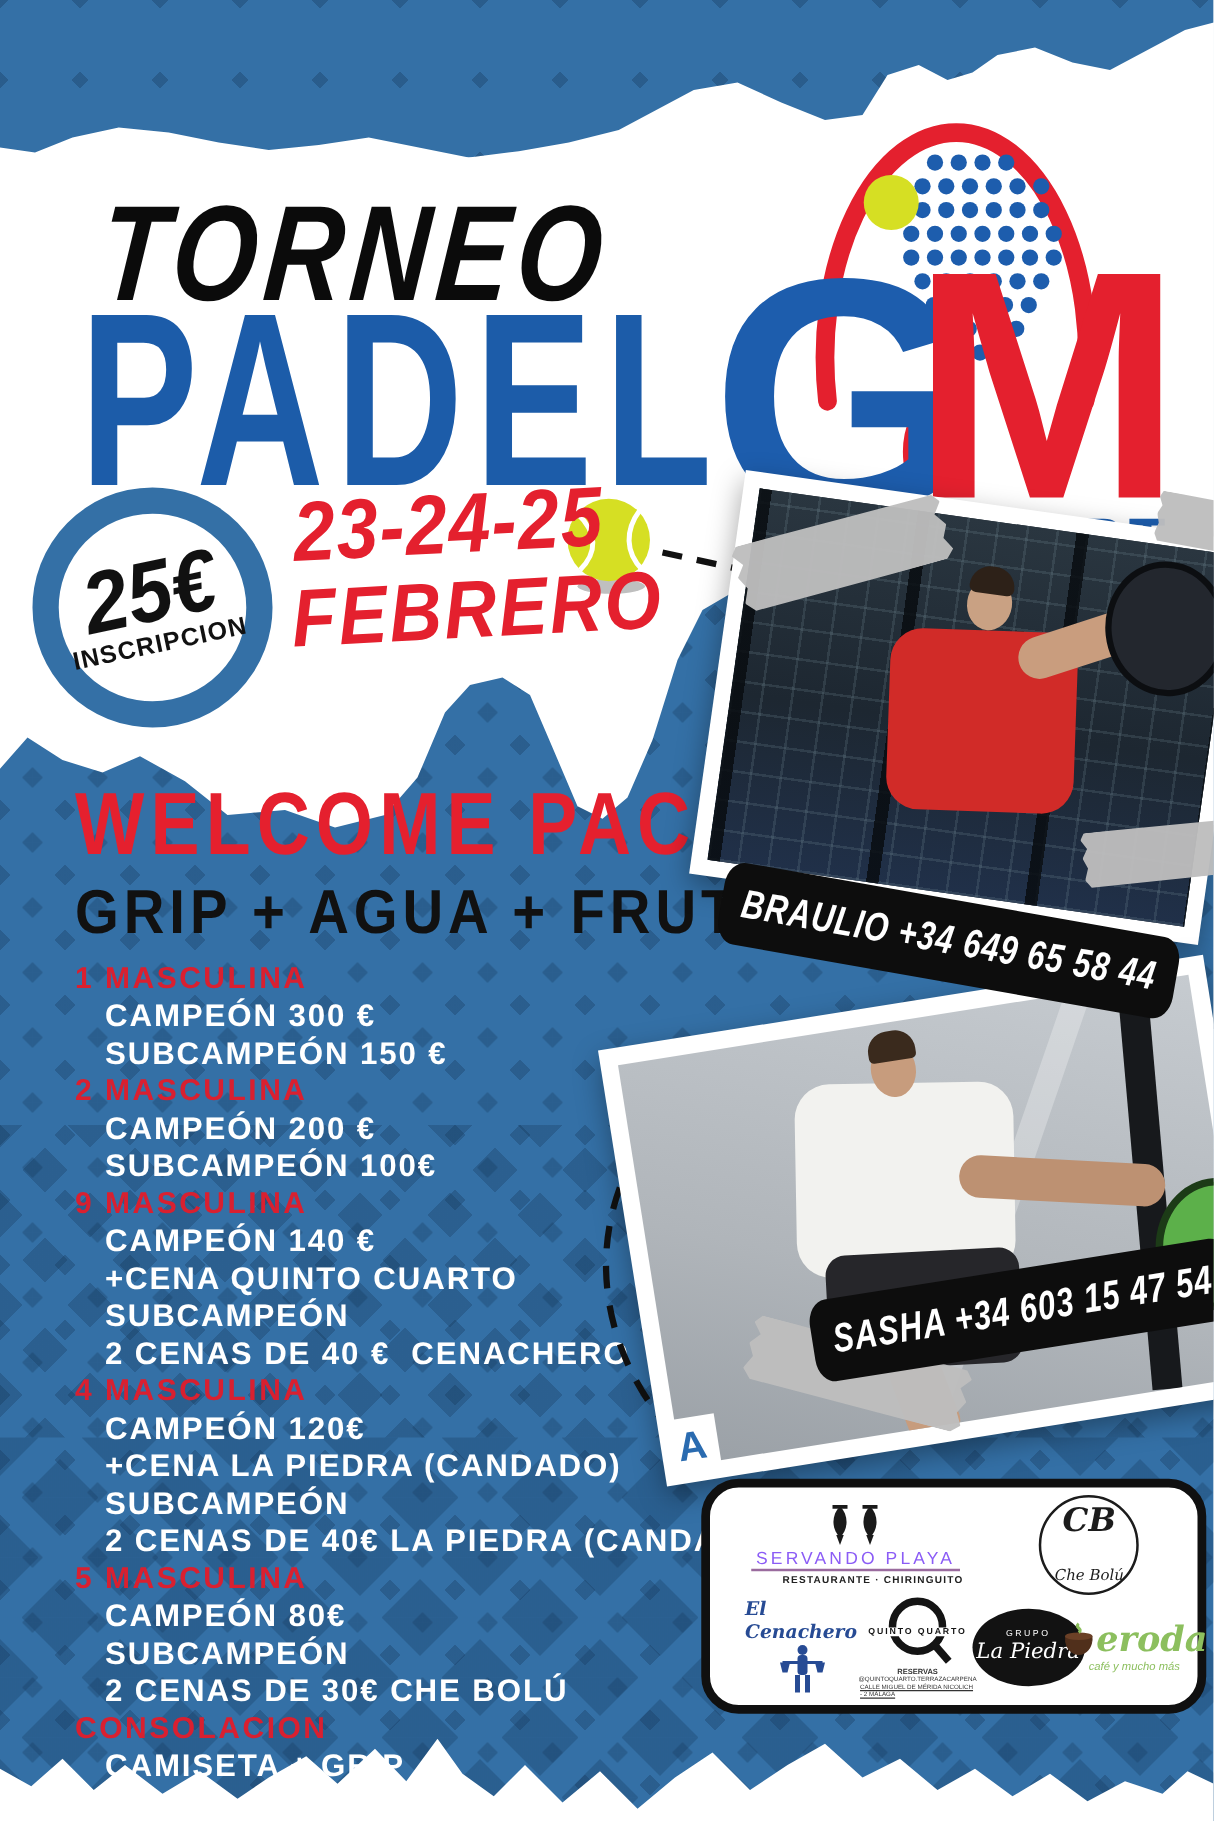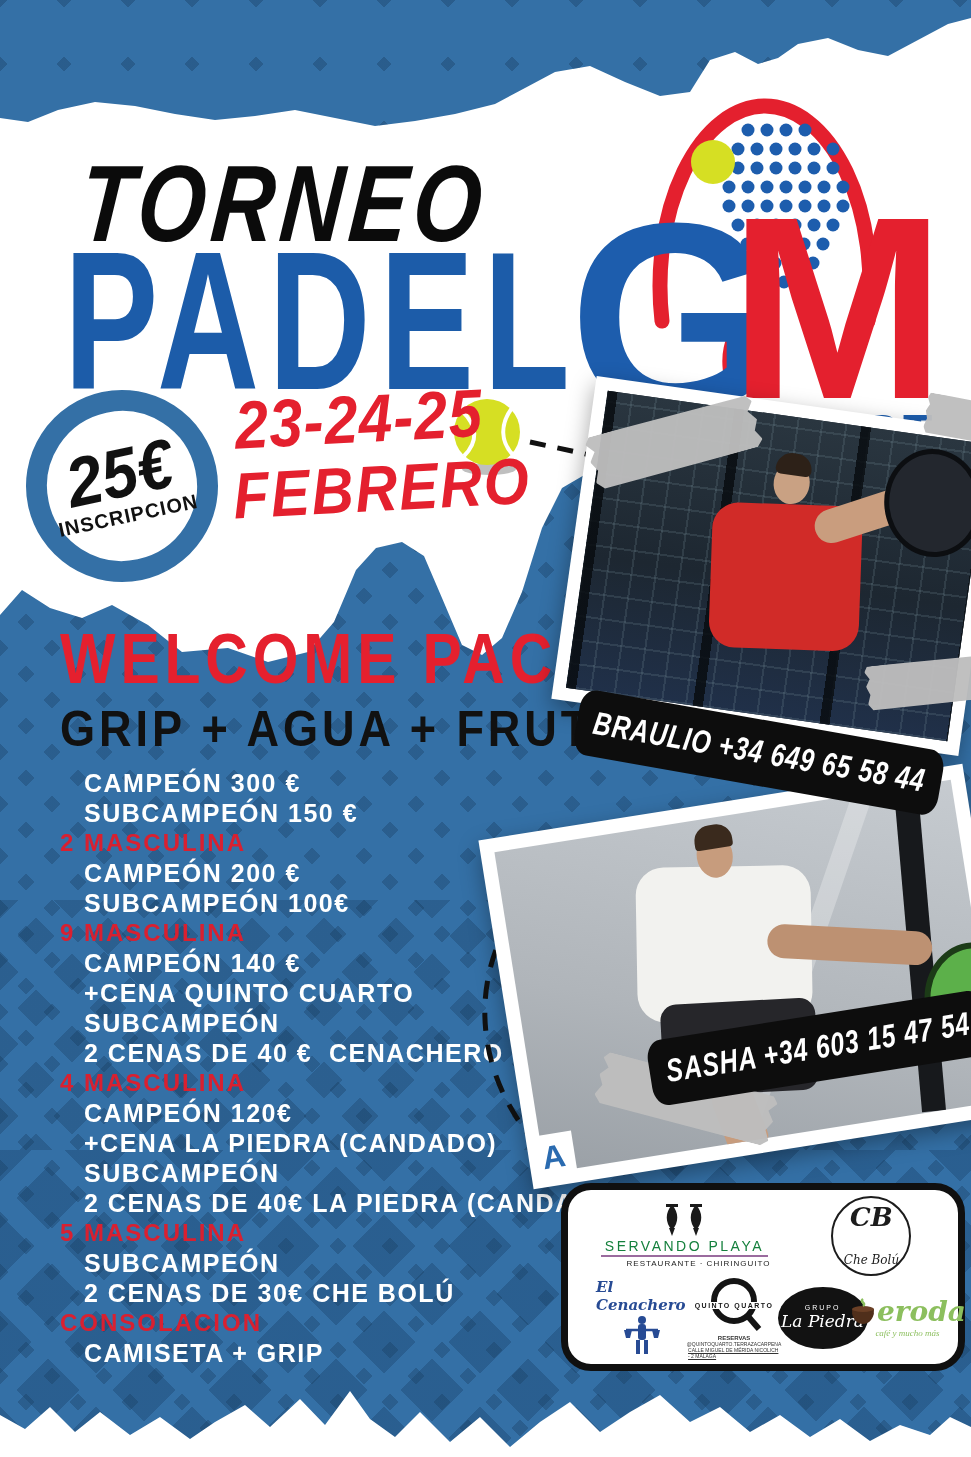--- a/index.html
+++ b/index.html
@@ -136,22 +136,22 @@
     padding-left:24px;white-space:pre;}
 
   
   .sponsors{position:absolute;left:561px;top:1183px;width:404px;height:188px;background:#fff;
     border:7px solid #101010;border-radius:30px;z-index:70;box-sizing:border-box;padding:5px 8px;
     display:flex;flex-direction:column;}
   .sp-row1{display:flex;height:92px;}
   .sp-row2{display:flex;height:84px;margin-left:20px;}
   .sp-servando{width:58%;display:flex;flex-direction:column;align-items:center;justify-content:center;}
   .sp-servando .fishes{height:34px;}
-  .sp-servando .nm{font-size:14px;letter-spacing:2.5px;color:#15803d;border-bottom:2px solid #9a6b9e;padding:1px 4px;}
-  .sp-servando .sub{font-size:8px;letter-spacing:1px;color:#222;font-weight:normal;margin-top:2px;padding-left:28px;}
+  .sp-servando .nm{font-size:14px;letter-spacing:2.5px;color:#8b5cf6;border-bottom:2px solid #9a6b9e;padding:1px 4px;}
+  .sp-servando .sub{font-size:8px;letter-spacing:1px;color:#222;font-weight:bold;margin-top:2px;padding-left:28px;}
   .sp-chebolu{width:42%;display:flex;align-items:center;justify-content:center;}
   .cb-circle{width:76px;height:76px;border:2.5px solid #1c1c1c;border-radius:50%;display:flex;
     flex-direction:column;align-items:center;justify-content:center;}
   .cb-mono{font-family:"DejaVu Serif",serif;font-style:italic;font-size:26px;font-weight:bold;color:#1c1c1c;line-height:24px;}
   .cb-name{font-family:"DejaVu Serif",serif;font-style:italic;font-size:12px;color:#1c1c1c;margin-top:24px;}
   .sp-cell{display:flex;flex-direction:column;align-items:center;justify-content:center;}
   .sp-cenachero{width:26%;}
   .cen-name{font-family:"DejaVu Serif",serif;font-style:italic;font-weight:bold;font-size:15px;color:#274b94;}
   .sp-quinto{width:26%;position:relative;}
   .q-text{position:absolute;top:26px;left:50%;transform:translateX(-50%);background:#fff;
@@ -160,21 +160,21 @@
   .q-l2{font-size:5px;color:#333;}
   .q-l3{font-size:5px;color:#333;text-decoration:underline;}
   .sp-lapiedra{width:24%;}
   .lp-oval{width:90px;height:62px;background:#121212;border-radius:50%;display:flex;flex-direction:column;
     align-items:center;justify-content:center;}
   .lp-grupo{font-size:7px;letter-spacing:2px;color:#fff;}
   .lp-name{font-family:"DejaVu Serif",serif;font-style:italic;font-size:17px;color:#fff;}
   .sp-seroda{width:24%;}
   .se-row{display:flex;align-items:center;}
   .se-name{font-family:"DejaVu Serif",serif;font-style:italic;font-weight:bold;font-size:28px;color:#8cbf5e;line-height:26px;}
-  .se-sub{font-family:Liberation Serif, serif;font-style:italic;font-size:9px;color:#8cbf5e;margin-top:1px;}
+  .se-sub{font-family:Liberation Sans, sans-serif;font-style:italic;font-size:9px;color:#8cbf5e;margin-top:1px;}
 </style>
 </head>
 <body>
 
 <div class="poster">
 
   <div class="band-top"></div>
 
   <div class="main-blue">
     <div class="diam-mid"></div>
@@ -300,20 +300,21 @@
   <div class="tape tape3"></div>
 
   <div class="name-tag tag1">BRAULIO +34 649 65 58 44</div>
   <div class="name-tag tag2">SASHA +34 603 15 47 54</div>
 
   <div class="welcome">WELCOME PACK</div>
   <div class="welcome-sub">GRIP + AGUA + FRUTA</div>
 
   <div class="categories">
     <div>
+      <div class="cat-header">1 MASCULINA</div>
       <div class="cat-line">CAMPEÓN 300 €</div>
       <div class="cat-line">SUBCAMPEÓN 150 €</div>
     </div>
     <div>
       <div class="cat-header">2 MASCULINA</div>
       <div class="cat-line">CAMPEÓN 200 €</div>
       <div class="cat-line">SUBCAMPEÓN 100€</div>
     </div>
     <div>
       <div class="cat-header">9 MASCULINA</div>
@@ -324,20 +325,21 @@
     </div>
     <div>
       <div class="cat-header">4 MASCULINA</div>
       <div class="cat-line">CAMPEÓN 120€</div>
       <div class="cat-line">+CENA LA PIEDRA (CANDADO)</div>
       <div class="cat-line">SUBCAMPEÓN</div>
       <div class="cat-line">2 CENAS DE 40€ LA PIEDRA (CANDADO)</div>
     </div>
     <div>
       <div class="cat-header">5 MASCULINA</div>
+      <div class="cat-line">CAMPEÓN 80€</div>
       <div class="cat-line">SUBCAMPEÓN</div>
       <div class="cat-line">2 CENAS DE 30€ CHE BOLÚ</div>
     </div>
     <div>
       <div class="cat-header">CONSOLACION</div>
       <div class="cat-line">CAMISETA + GRIP</div>
     </div>
   </div>
 
   <div class="sponsors">

